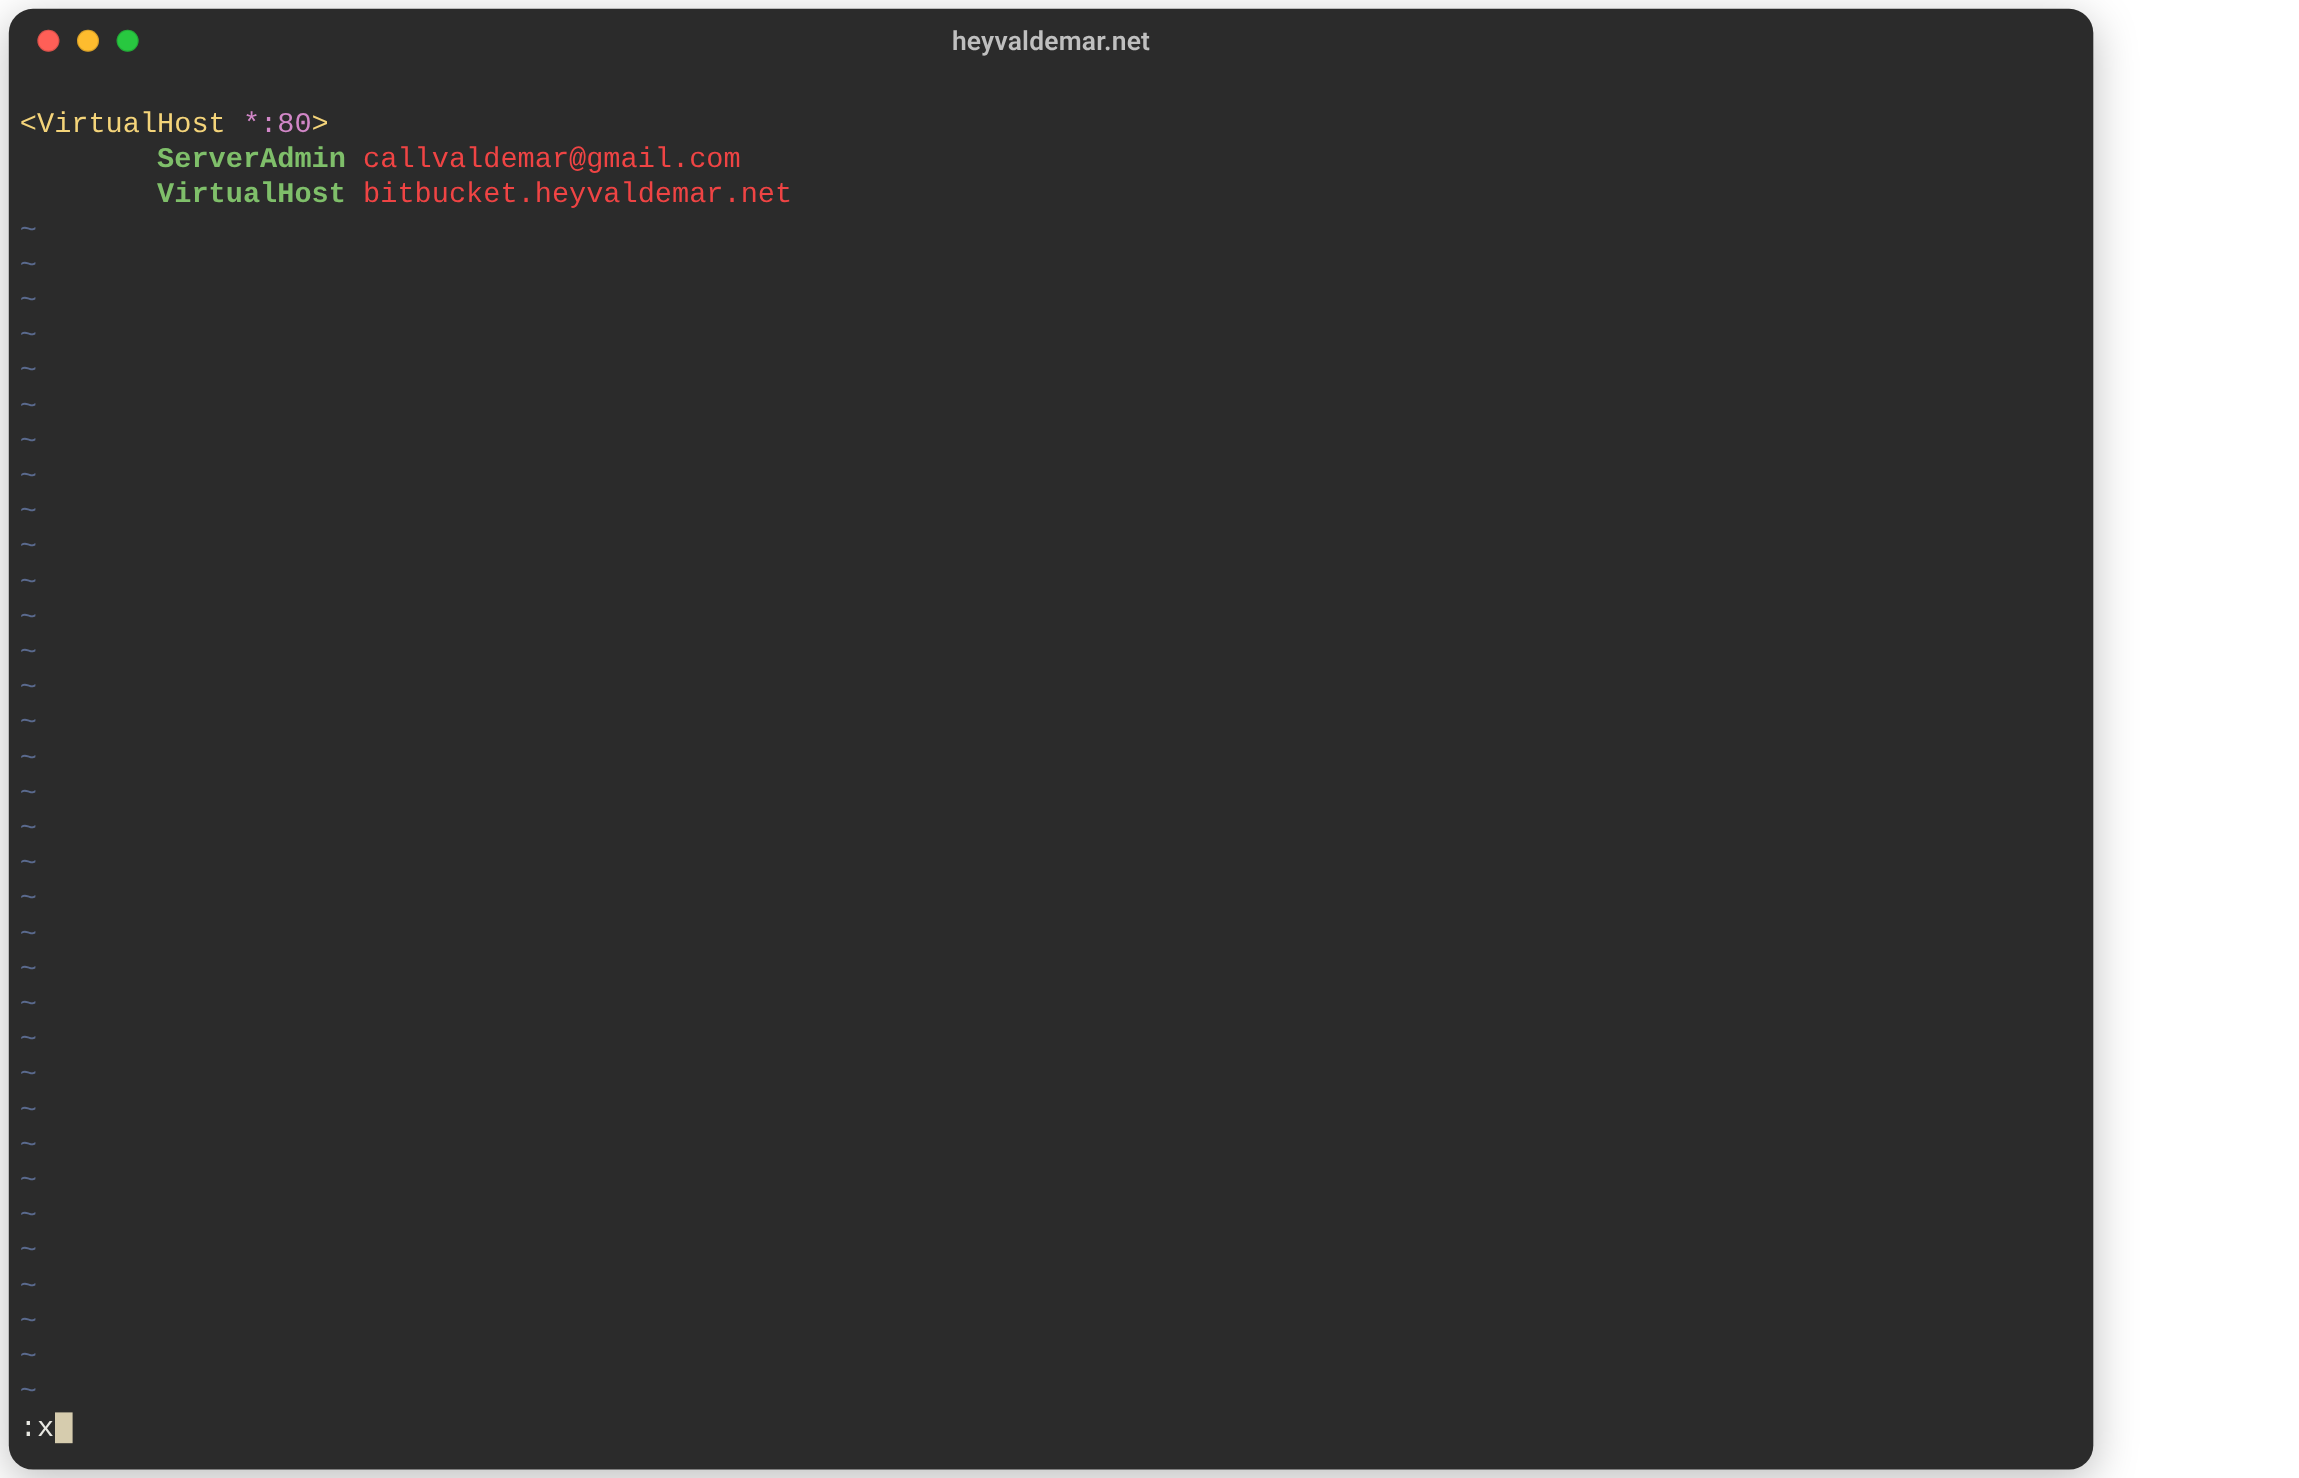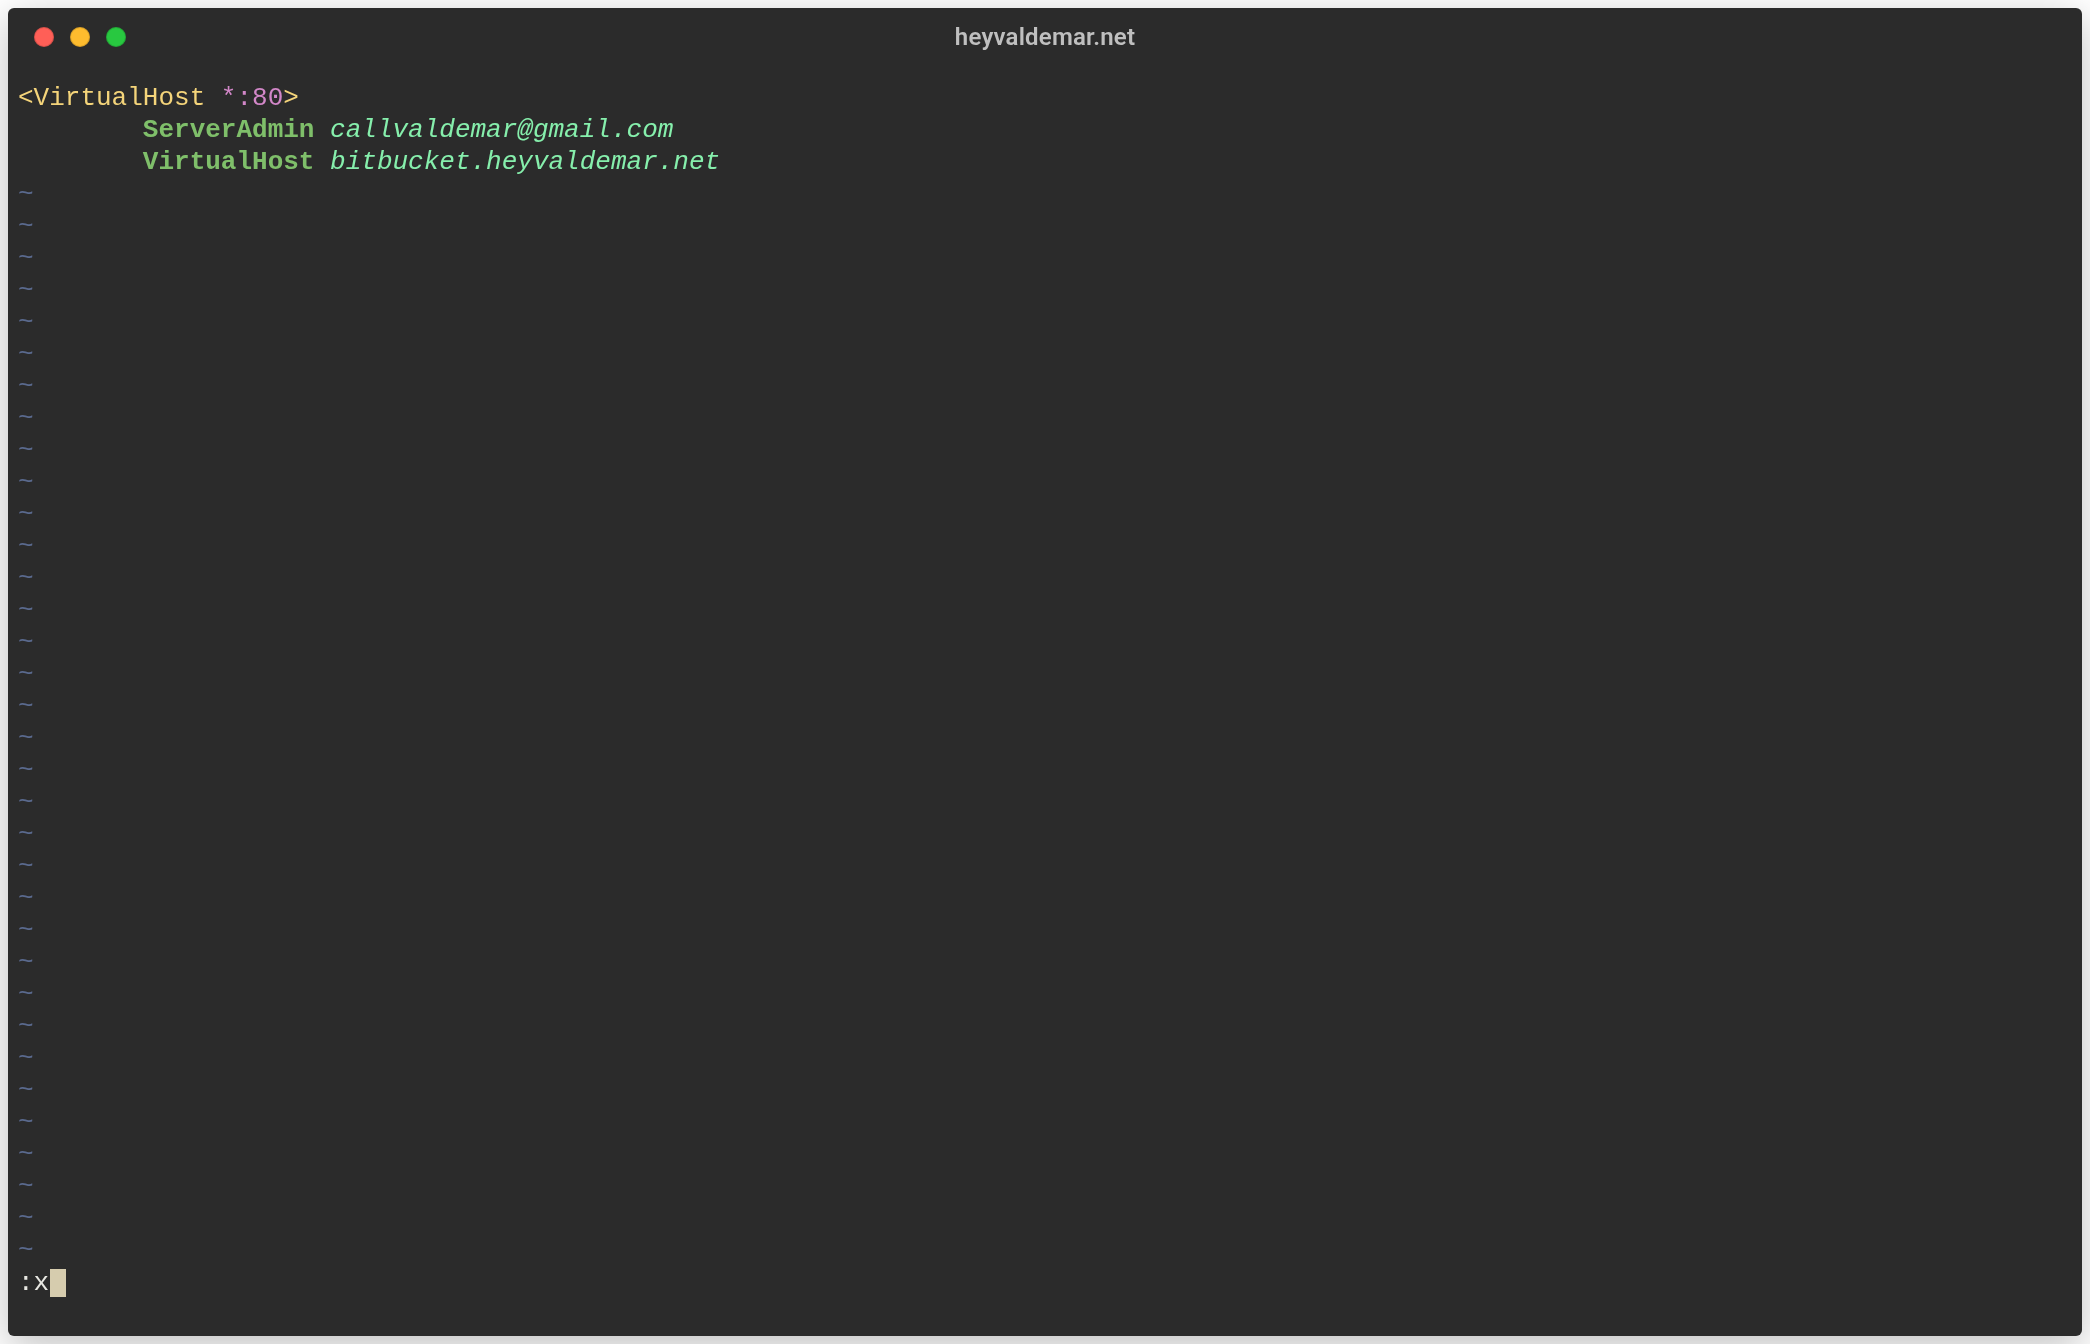--- a/index.html
+++ b/index.html
@@ -6,28 +6,29 @@
     margin: 0;
     padding: 0;
     background: #ffffff;
     width: 2090px;
     height: 1344px;
     font-family: ui-monospace, "SF Mono", Menlo, Consolas, "Liberation Mono", monospace;
   }
   .window {
     position: relative;
     margin: 8px;
-    width: 2074px;
+    width: 1895px;
     height: 1328px;
     background: #2b2b2b;
-    border-radius: 6px;
+    border-radius: 22px;
     box-shadow: 0 10px 40px rgba(0,0,0,0.25);
     overflow: hidden;
     display: flex;
     flex-direction: column;
+    gap: 15px;
   }
   .titlebar {
     position: relative;
     height: 58px;
     flex: 0 0 58px;
     display: flex;
     align-items: center;
   }
   .traffic-lights {
     position: absolute;
@@ -70,21 +71,21 @@
     height: 32px;
   }
   .tilde {
     color: #5a6a8e;
     height: 32px;
   }
   .tag-open   { color: #f4d47a; }
   .tag-close  { color: #f4d47a; }
   .attr       { color: #d287c8; }
   .directive  { color: #7fbf6a; font-weight: 700; }
-  .plain      { color: #86efac; font-style: italic; }
+  .plain      { color: #ef4444; }
   .cmdline {
     height: 34px;
     display: flex;
     align-items: center;
     padding-bottom: 4px;
   }
   .cmd-colon { color: #e8e8e2; }
   .cmd-text  { color: #e8e8e2; }
   .cursor-block {
     display: inline-block;

